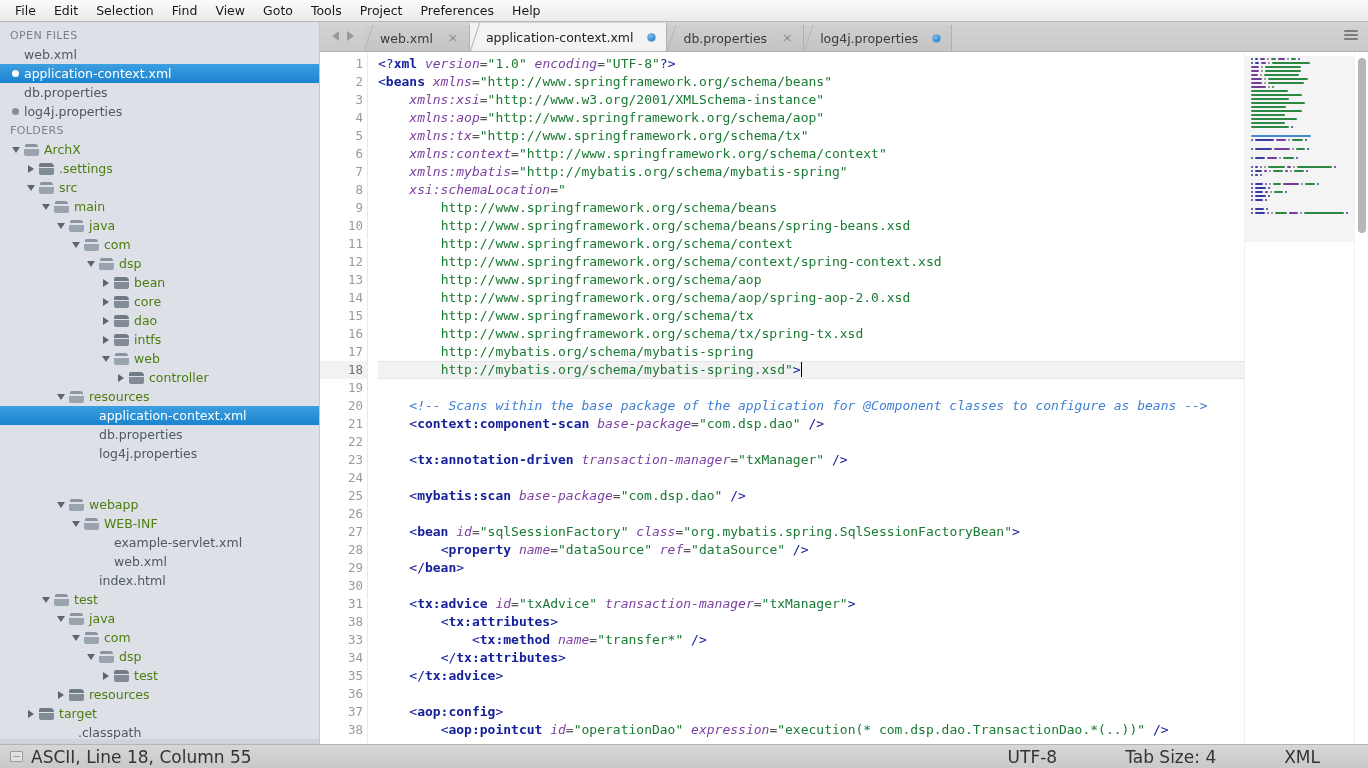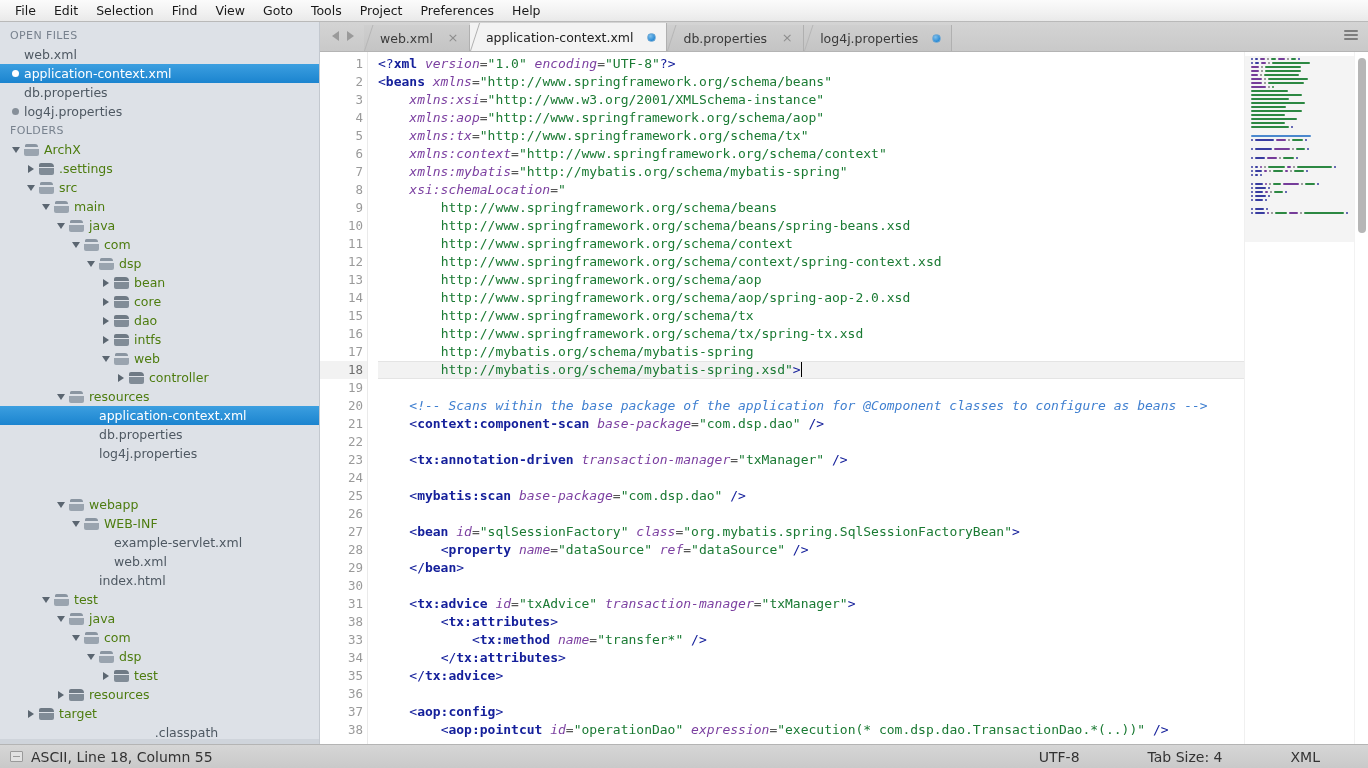--- a/index.html
+++ b/index.html
@@ -235,21 +235,21 @@
     position: absolute; left: 3px; top: 6px; width: 8px; height: 175px;
     background: #b6b6b6; border-radius: 4px;
   }
 
   
   .statusbar {
     height: 24px; flex: 0 0 24px;
     background: linear-gradient(to bottom,#d6d6d6 0%, #c9c9c9 100%);
     border-top: 1px solid #b4b4b4;
     display: flex; align-items: center;
-    font-size: 14px; color: #333;
+    font-size: 17px; color: #333;
     position: relative;
   }
   .sb-icon {
     width: 13px; height: 11px; border: 1px solid #9a9a9a;
     margin: 0 8px 0 10px; border-radius: 1px; background: #e2e2e2;
     position: relative; flex: 0 0 13px;
   }
   .sb-icon::after {
     content: ""; position: absolute; left: 2px; right: 2px; top: 4px;
     height: 1px; background: #9a9a9a;
@@ -568,21 +568,21 @@
           <div class="sb-row" style="padding-left: 25px;">
             <span class="arrow closed">
               <i></i>
             </span>
             <span class="folder closed">
               <span class="lid"></span>
               <span class="bdy"></span>
             </span>
             <span class="sb-label dim">target</span>
           </div>
-          <div class="sb-row" style="padding-left: 40px; justify-content: center;">
+          <div class="sb-row" style="padding-left: 64px;">
             <span class="arrow none">
               <i></i>
             </span>
             <span class="sb-label">.classpath</span>
           </div>
           <div class="sb-row" style="padding-left: 40px;">
             <span class="arrow none">
               <i></i>
             </span>
             <span class="sb-label">.project</span>

